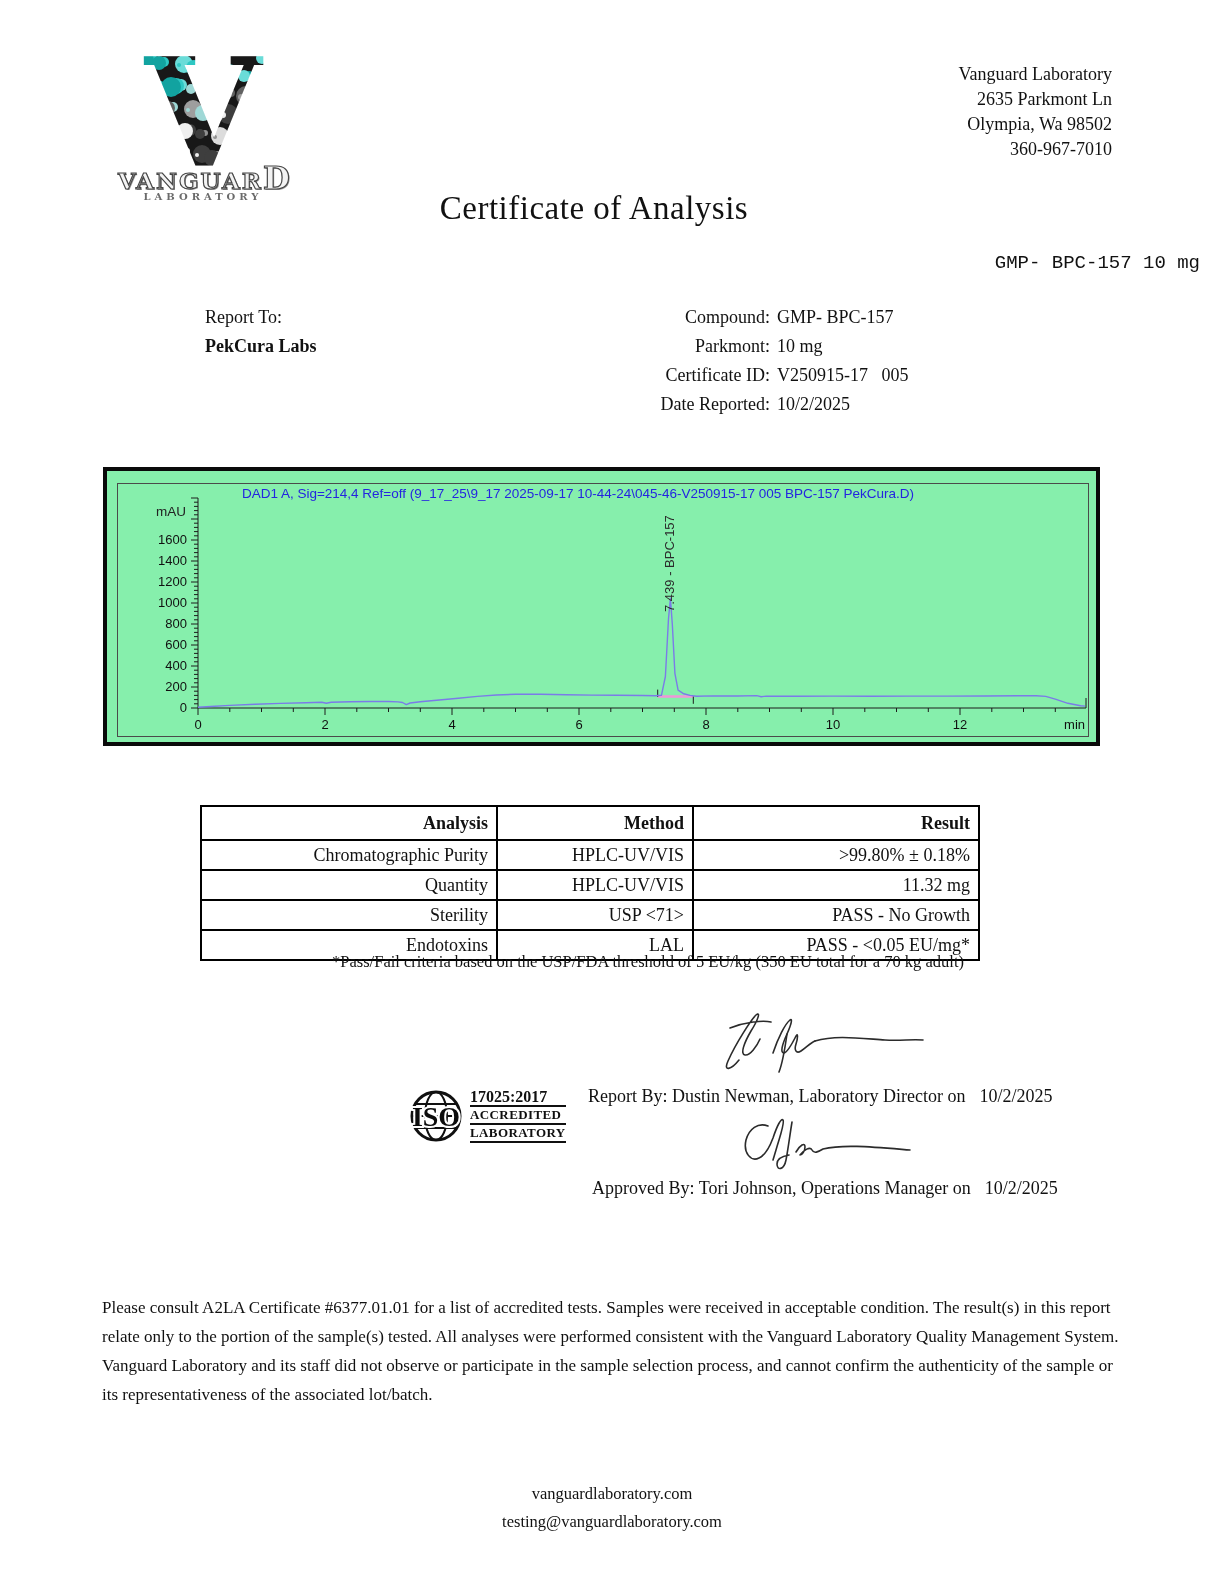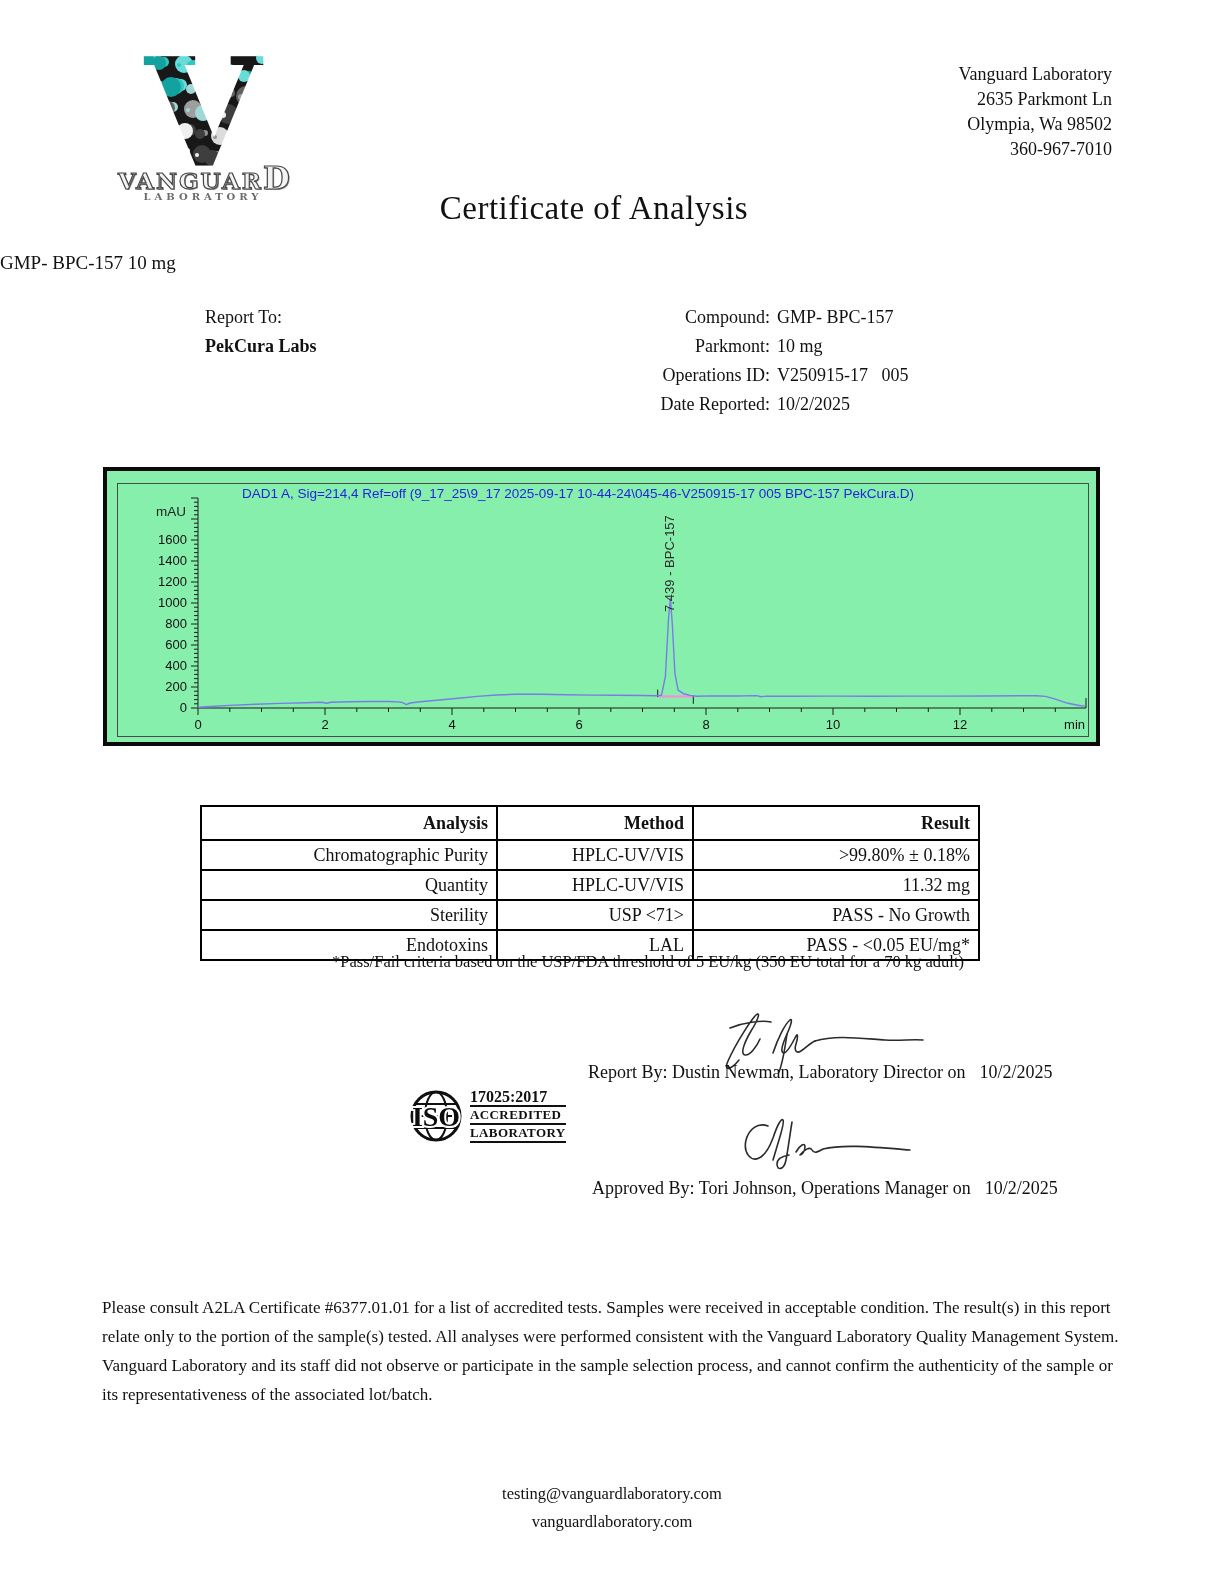--- a/index.html
+++ b/index.html
@@ -10,21 +10,21 @@
   .logo-wrap{position:absolute;left:118px;top:52px;width:170px;text-align:center;}
   .brand-line{margin-top:-4px;font-family:"DejaVu Serif",serif;font-weight:700;
       color:#f3f3f3;-webkit-text-stroke:1.2px #474747;text-shadow:1px 1px 0 #9a9a9a;
       font-size:23px;letter-spacing:2px;line-height:20px;}
   .brand-line .big-d{font-size:31px;}
   .brand-sub{font-family:"DejaVu Serif",serif;font-weight:700;font-size:10px;letter-spacing:4px;
       color:#6b6b6b;margin-top:0px;}
   .address{position:absolute;top:62px;right:112px;text-align:right;font-size:18px;line-height:25px;}
 
   .title{position:absolute;left:0;right:36px;top:190px;text-align:center;font-size:33px;letter-spacing:.5px;}
-  .subtitle{position:absolute;left:0;right:24px;top:252px;text-align:left;font-size:19px;}
+  .subtitle{position:absolute;left:0;right:24px;top:252px;text-align:right;font-size:19px;font-family:Liberation Mono, monospace;}
 
   
   .report-to{position:absolute;left:205px;top:303px;font-size:18px;line-height:29px;}
   .report-to b{font-size:18px;}
   .detail-fields{position:absolute;left:560px;top:303px;font-size:18px;line-height:29px;}
   .detail-row{display:flex;}
   .dlabel{display:inline-block;width:210px;text-align:right;}
   .dvalue{padding-left:7px;white-space:pre;}
 
   
@@ -52,21 +52,21 @@
   
   .iso-wrap{position:absolute;left:408px;top:1088px;display:flex;align-items:center;gap:6px;}
   .iso-text{display:flex;flex-direction:column;}
   .iso-text span{font-family:"Liberation Serif",serif;font-weight:700;color:#101010;
       border-bottom:2px solid #101010;line-height:15px;padding-bottom:1px;}
   .iso-cert{font-size:16px;}
   .iso-line{font-size:13px;letter-spacing:.4px;}
   .sig{position:absolute;}
   .sig path{fill:none;stroke:#2b2b2b;stroke-width:1.6;stroke-linecap:round;stroke-linejoin:round;}
   .sign-line{position:absolute;font-size:18px;display:flex;gap:14px;white-space:nowrap;}
-  .rb{left:588px;top:1062px;}
+  .rb{left:588px;top:1086px;}
   .ab{left:592px;top:1178px;}
 
   .disclaimer{position:absolute;left:102px;top:1293px;width:1020px;text-align:left;
       font-size:17px;line-height:29px;}
   .footer{position:absolute;left:0;right:0;top:1480px;text-align:center;font-size:16.5px;line-height:28px;}
 </style>
 </head>
 <body>
 
 <div class="page">
@@ -191,21 +191,21 @@
   <div class="detail-fields">
       <div class="detail-row">
         <span class="dlabel">Compound:</span>
         <span class="dvalue">GMP- BPC-157</span>
       </div>
       <div class="detail-row">
         <span class="dlabel">Parkmont:</span>
         <span class="dvalue">10 mg</span>
       </div>
       <div class="detail-row">
-        <span class="dlabel">Operations ID:</span>
+        <span class="dlabel">Certificate ID:</span>
         <span class="dvalue">V250915-17   005</span>
       </div>
       <div class="detail-row">
         <span class="dlabel">Date Reported:</span>
         <span class="dvalue">10/2/2025</span>
       </div>
     </div>
 
   <div class="chart-outer">
     <div class="chart-inner">
@@ -387,17 +387,17 @@
   </svg>
 
   <div class="sign-line ab">
     <span>Approved By: Tori Johnson, Operations Manager on</span>
     <span>10/2/2025</span>
   </div>
 
   <div class="disclaimer">Please consult A2LA Certificate #6377.01.01 for a list of accredited tests. Samples were received in acceptable condition. The result(s) in this report relate only to the portion of the sample(s) tested. All analyses were performed consistent with the Vanguard Laboratory Quality Management System. Vanguard Laboratory and its staff did not observe or participate in the sample selection process, and cannot confirm the authenticity of the sample or its representativeness of the associated lot/batch.</div>
 
   <div class="footer">
+    <div>vanguardlaboratory.com</div>
     <div>testing@vanguardlaboratory.com</div>
-    <div>vanguardlaboratory.com</div>
   </div>
 
 </div>
 
 </body></html>

